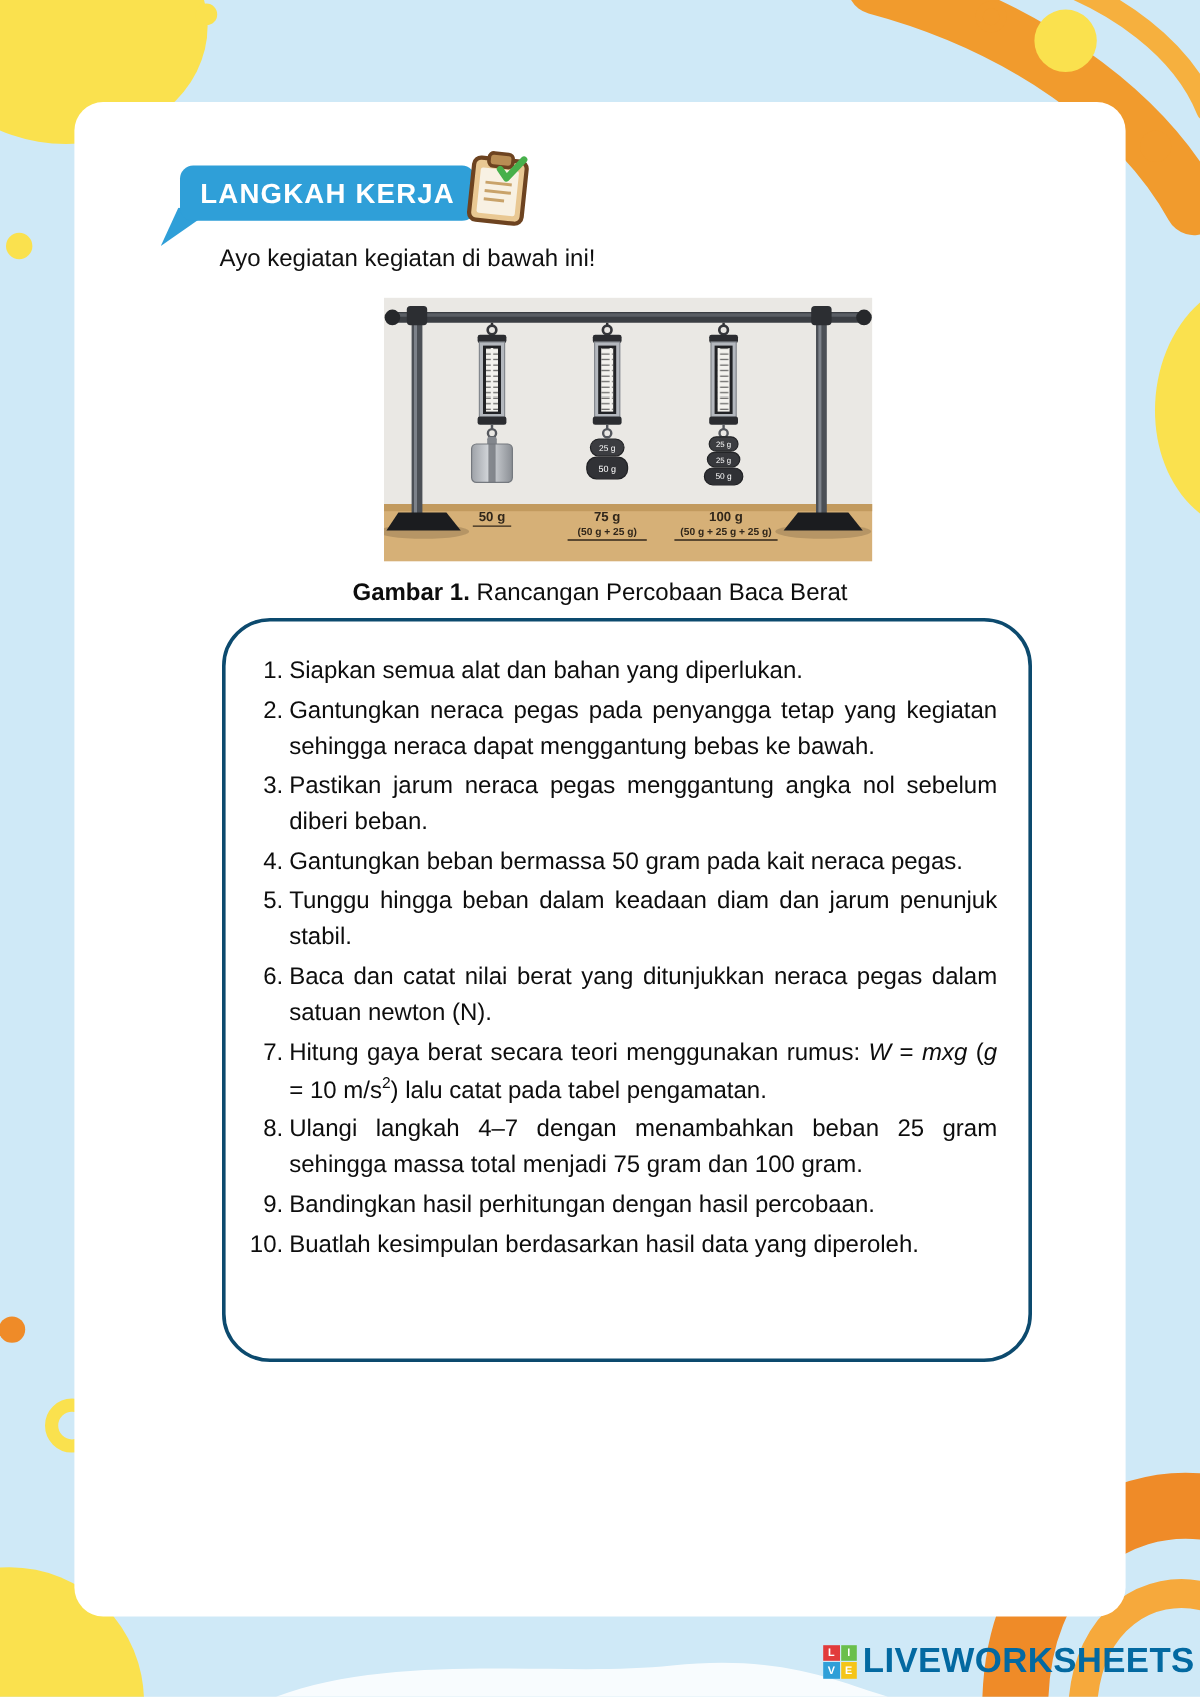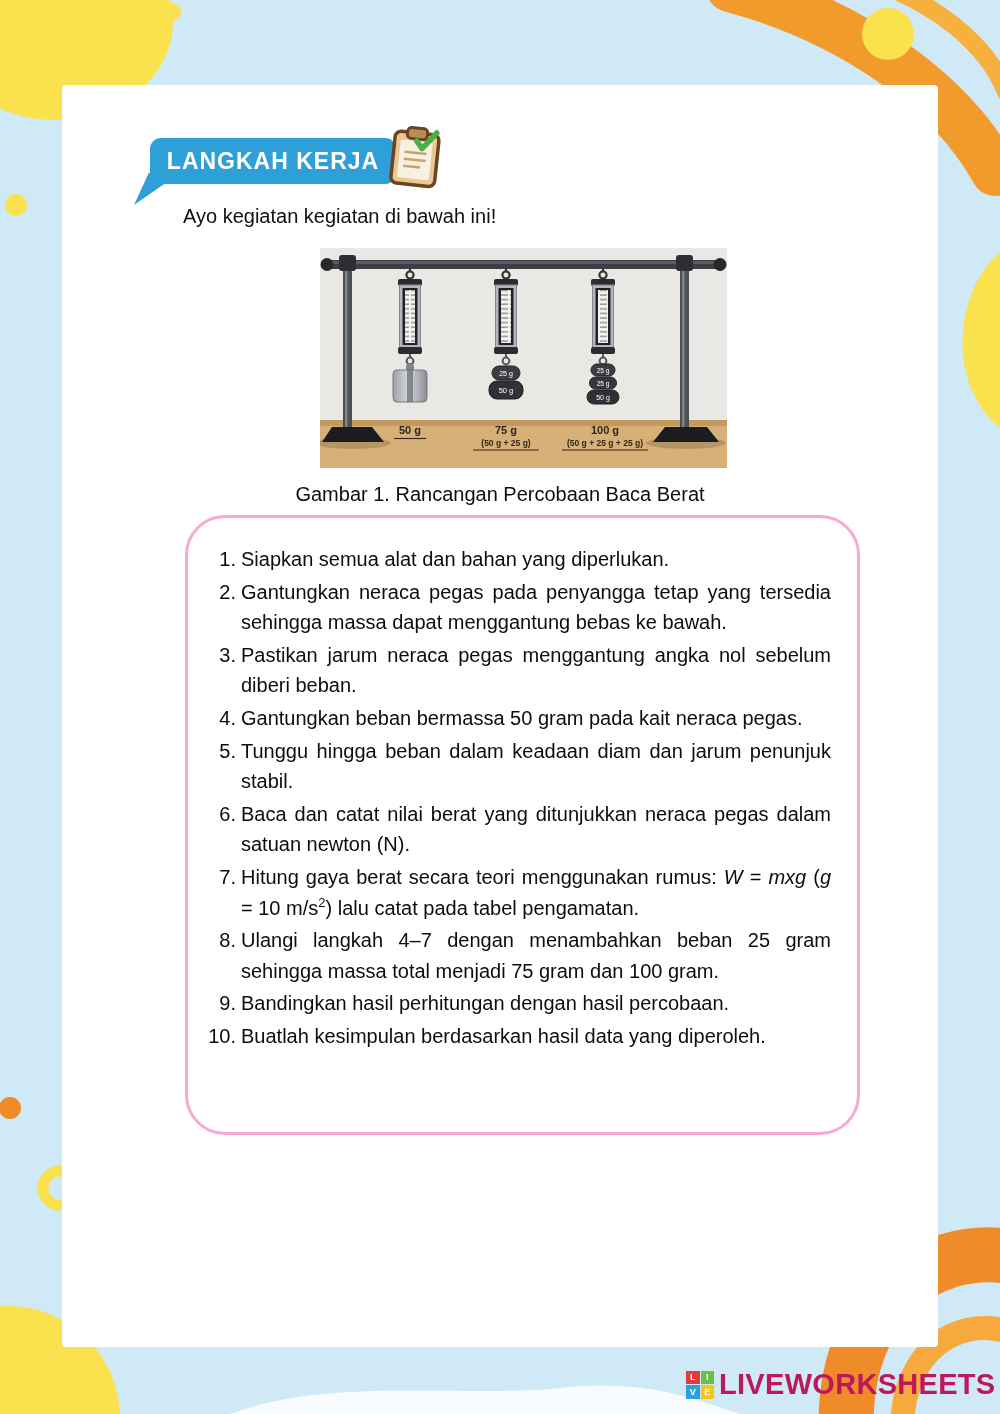--- a/index.html
+++ b/index.html
@@ -7,21 +7,21 @@
   body {
     width:1000px; height:1414px; position:relative; overflow:hidden;
     background:#cfe9f7;
     font-family:"Liberation Sans", sans-serif;
     color:#0d0d0d;
   }
   .bg-svg { position:absolute; inset:0; z-index:0; }
 
   .card {
     position:absolute; left:62px; top:85px; width:876px; height:1262px;
-    background:#ffffff; border-radius:4px; z-index:1;
+    background:#ffffff; border-radius:24px; z-index:1;
   }
 
   
   .badge {
     position:absolute; left:88px; top:53px; width:246px; height:46px;
     background:#2f9fd8; border-radius:11px;
     display:flex; align-items:center; justify-content:center;
   }
   .badge-label {
     color:#ffffff; font-weight:800; font-size:23px; letter-spacing:1px;
@@ -37,26 +37,26 @@
     position:absolute; left:121px; top:120px; font-size:20px; color:#101010;
   }
 
   
   .figure-wrap { position:absolute; left:258px; top:163px; width:407px; height:252px; }
   .figure-wrap svg text { font-family:"Liberation Sans", sans-serif; }
 
   .caption {
     position:absolute; left:0; right:0; top:398px; text-align:center; font-size:20px;
   }
-  .caption .b { font-weight:normal; }
+  .caption .b { font-weight:bold; }
 
   
   .steps-box {
     position:absolute; left:123px; top:430px; width:675px; height:620px;
-    border:3px solid #f9a8d4; border-radius:40px;
+    border:3px solid #0c4a6e; border-radius:40px;
     padding:26px 26px 20px 16px;
   }
   ol.steps { list-style:none; margin:0; padding:0; counter-reset:step; }
   ol.steps li {
     counter-increment:step; position:relative; padding-left:37px;
     text-align:justify; font-size:20px; line-height:1.53; margin-bottom:2px;
   }
   ol.steps li::before {
     content:counter(step) "."; position:absolute; left:0; top:0;
     width:32px; text-align:right;
@@ -69,21 +69,21 @@
     display:flex; align-items:center; gap:5px;
   }
   .logo-grid {
     width:28px; height:28px; display:grid;
     grid-template-columns:1fr 1fr; grid-template-rows:1fr 1fr; gap:1px;
   }
   .logo-cell {
     display:flex; align-items:center; justify-content:center;
     color:#ffffff; font-weight:bold; font-size:9px;
   }
-  .brand { font-size:29px; font-weight:800; color:#be185d; letter-spacing:0.3px; }
+  .brand { font-size:29px; font-weight:800; color:#0369a1; letter-spacing:0.3px; }
 </style>
 </head>
 <body>
 
 <svg class="bg-svg" width="1000" height="1414" viewBox="0 0 1000 1414">
   <ellipse cx="55" cy="22" rx="118" ry="98" fill="#fae14e"></ellipse>
   <circle cx="105" cy="112" r="22" fill="none" stroke="#fae14e" stroke-width="13"></circle>
   <circle cx="172" cy="12" r="9" fill="#fae14e"></circle>
   <circle cx="16" cy="205" r="11" fill="#fae14e"></circle>
 
@@ -231,21 +231,21 @@
     </svg>
   </div>
 
   <div class="caption">
     <span class="b">Gambar 1.</span><span> Rancangan Percobaan Baca Berat</span>
   </div>
 
   <div class="steps-box">
     <ol class="steps">
       <li>Siapkan semua alat dan bahan yang diperlukan.</li>
-      <li>Gantungkan neraca pegas pada penyangga tetap yang tersedia sehingga massa dapat menggantung bebas ke bawah.</li>
+      <li>Gantungkan neraca pegas pada penyangga tetap yang kegiatan sehingga neraca dapat menggantung bebas ke bawah.</li>
       <li>Pastikan jarum neraca pegas menggantung angka nol sebelum diberi beban.</li>
       <li>Gantungkan beban bermassa 50 gram pada kait neraca pegas.</li>
       <li>Tunggu hingga beban dalam keadaan diam dan jarum penunjuk stabil.</li>
       <li>Baca dan catat nilai berat yang ditunjukkan neraca pegas dalam satuan newton (N).</li>
       <li>Hitung gaya berat secara teori menggunakan rumus: <i>W</i> = <i>mxg</i> (<i>g</i> = 10 m/s<sup>2</sup>) lalu catat pada tabel pengamatan.</li>
       <li>Ulangi langkah 4–7 dengan menambahkan beban 25 gram sehingga massa total menjadi 75 gram dan 100 gram.</li>
       <li>Bandingkan hasil perhitungan dengan hasil percobaan.</li>
       <li>Buatlah kesimpulan berdasarkan hasil data yang diperoleh.</li>
     </ol>
   </div>

